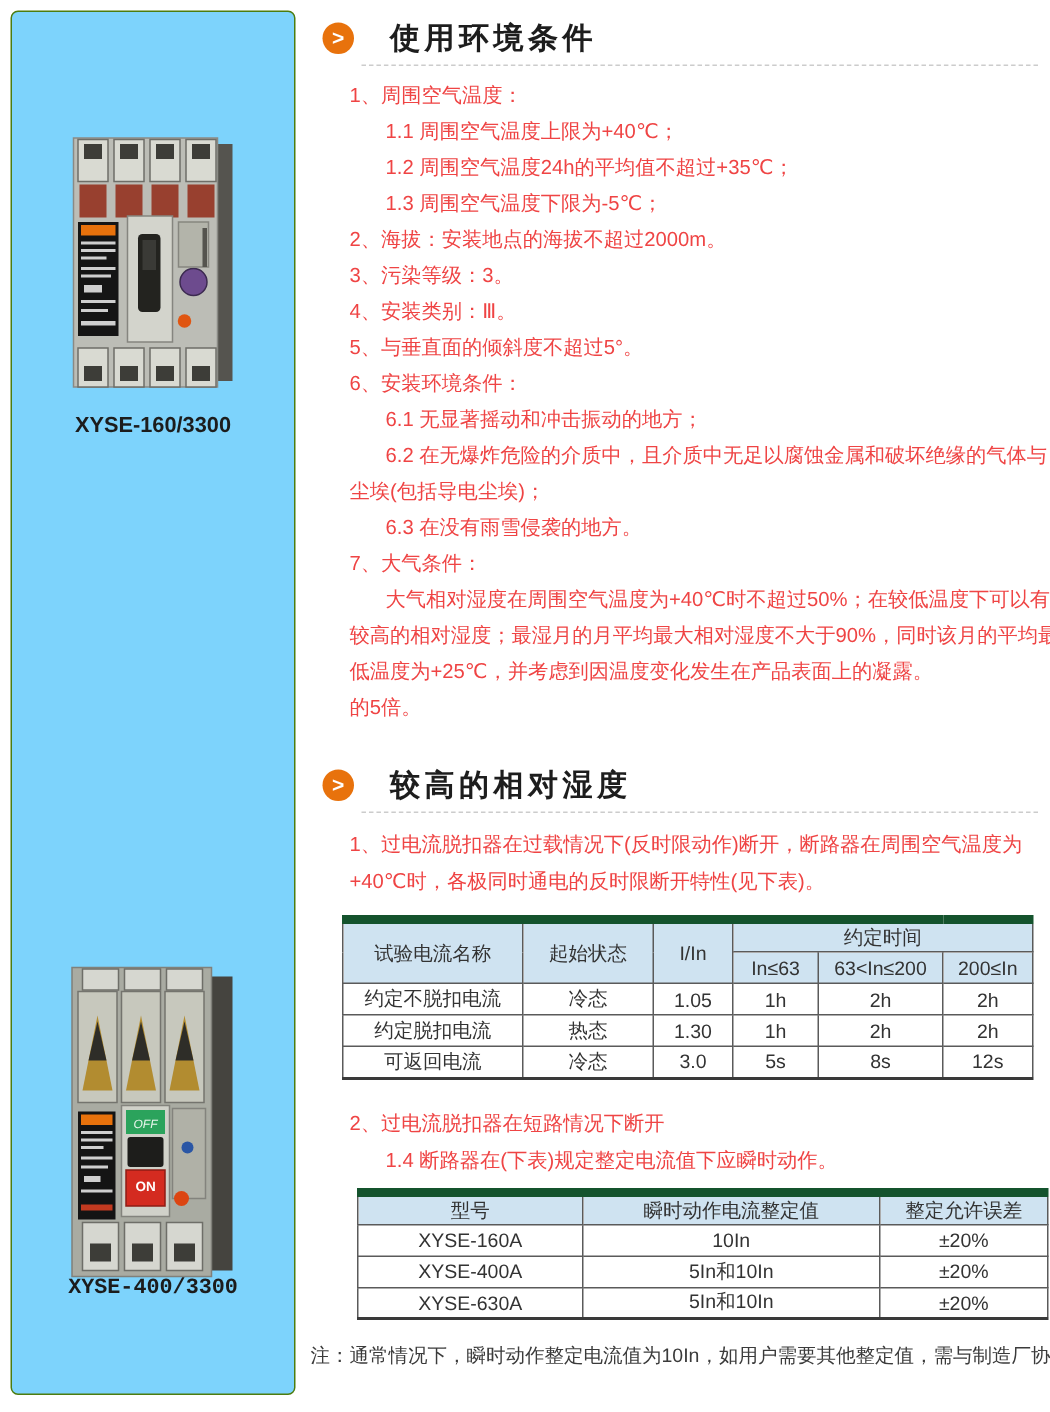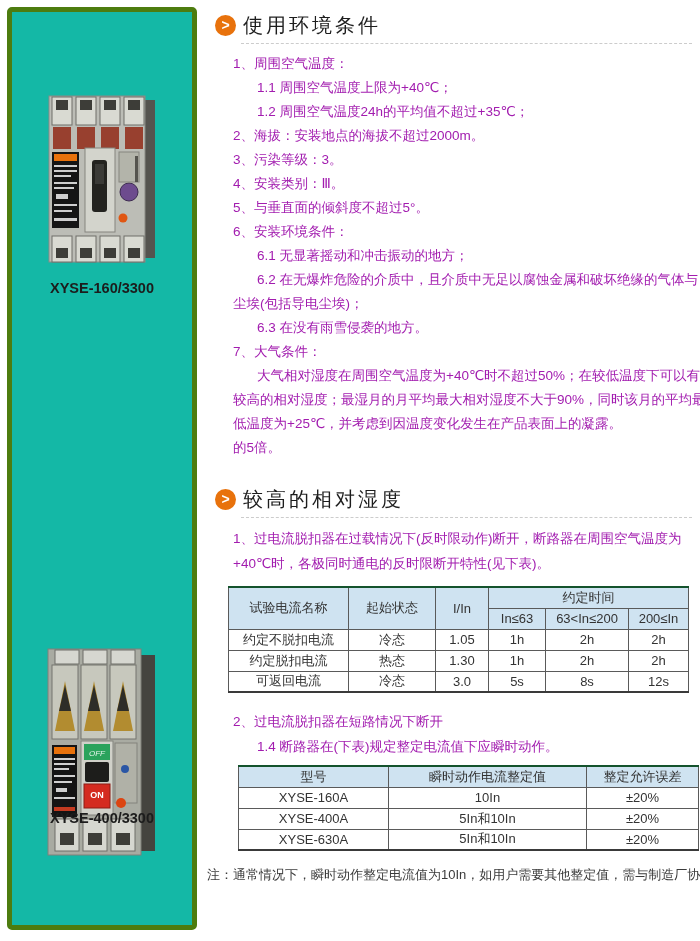--- a/index.html
+++ b/index.html
@@ -7,58 +7,58 @@
   body {
     width:700px; height:941px;
     font-family:"Liberation Sans","DejaVu Sans",sans-serif;
     color:#3b3b3b; overflow:hidden;
   }
   .page { display:flex; padding:7px 8px 11px 7px; width:700px; height:941px; }
 
   
   .sidebar {
     position:relative; width:190px; height:923px; flex-shrink:0;
-    border:5px solid #4d7c0f; border-radius:5px; background:#14b8a6;
+    border:1px solid #4d7c0f; border-radius:5px; background:#7dd3fc;
   }
   .photo { position:absolute; left:50%; transform:translateX(-50%); }
   .photo-1 { top:78px; }
   .photo-2 { top:629px; }
   .product-label {
     position:absolute; left:0; width:100%; text-align:center;
     font-weight:bold; font-size:14.5px; color:#1c1c1c; white-space:nowrap;
   }
   .label-1 { top:268px; }
-  .label-2 { top:798px; }
+  .label-2 { top:843px;font-family:Liberation Mono, monospace; }
 
   
   .content { margin-left:8px; width:487px; padding-top:5px; }
 
   .sec-head { display:flex; align-items:center; margin-left:10px; }
   .arrow-badge {
     width:21px; height:21px; border-radius:50%; background:#e8720c;
     color:#fff; font-weight:bold; font-size:14px; line-height:21px;
     text-align:center; flex-shrink:0;
   }
   .sec-title {
-    margin-left:7px; font-size:20px; font-weight:normal; color:#1d1d1d;
+    margin-left:24px; font-size:20px; font-weight:bold; color:#1d1d1d;
     letter-spacing:3px; white-space:nowrap;
   }
   .dash-rule { border-bottom:1px dashed #cccccc; margin:4px 0 8px 36px; height:1px; }
 
-  .ln { font-size:13.5px; line-height:24px; color:#a21caf; white-space:nowrap; }
+  .ln { font-size:13.5px; line-height:24px; color:#ef4444; white-space:nowrap; }
   .l1 { padding-left:28px; }
   .l2 { padding-left:52px; }
   .gap-before-sec2 { height:26px; }
   .para .ln { line-height:25px; }
 
   
   table {
     border-collapse:collapse; table-layout:fixed; width:460px;
     margin:10px 0 0 23px;
-    border-top:2px solid #14532d; border-bottom:2px solid #3a3a3a;
+    border-top:6px solid #14532d; border-bottom:2px solid #3a3a3a;
     font-size:13px; color:#333;
   }
   th, td {
     border:1px solid #5a5a5a; text-align:center; vertical-align:middle;
     height:21px; padding:0 2px; font-weight:normal; white-space:nowrap; overflow:hidden;
   }
   th { background:#cfe3f1; }
   .t2 { margin-top:6px;margin-left:33px; }
 
   .note {
@@ -209,20 +209,21 @@
     <div class="sec-head">
       <span class="arrow-badge">&gt;</span>
       <span class="sec-title">使用环境条件</span>
     </div>
     <div class="dash-rule"></div>
 
     <div>
       <div class="ln l1">1、周围空气温度：</div>
       <div class="ln l2">1.1 周围空气温度上限为+40℃；</div>
       <div class="ln l2">1.2 周围空气温度24h的平均值不超过+35℃；</div>
+      <div class="ln l2">1.3 周围空气温度下限为-5℃；</div>
       <div class="ln l1">2、海拔：安装地点的海拔不超过2000m。</div>
       <div class="ln l1">3、污染等级：3。</div>
       <div class="ln l1">4、安装类别：Ⅲ。</div>
       <div class="ln l1">5、与垂直面的倾斜度不超过5°。</div>
       <div class="ln l1">6、安装环境条件：</div>
       <div class="ln l2">6.1 无显著摇动和冲击振动的地方；</div>
       <div class="ln l2">6.2 在无爆炸危险的介质中，且介质中无足以腐蚀金属和破坏绝缘的气体与</div>
       <div class="ln l1">尘埃(包括导电尘埃)；</div>
       <div class="ln l2">6.3 在没有雨雪侵袭的地方。</div>
       <div class="ln l1">7、大气条件：</div>

